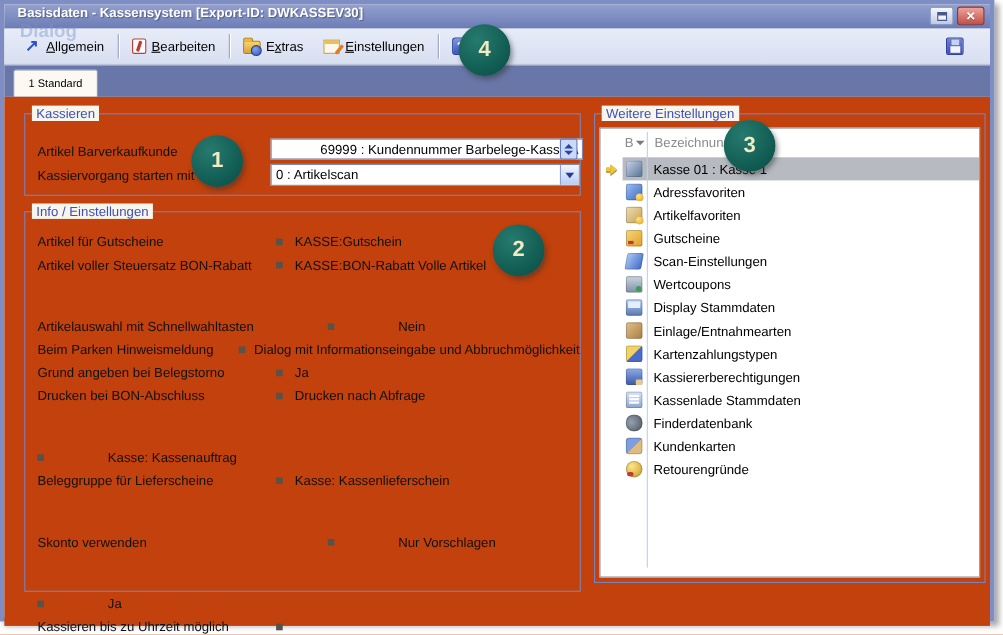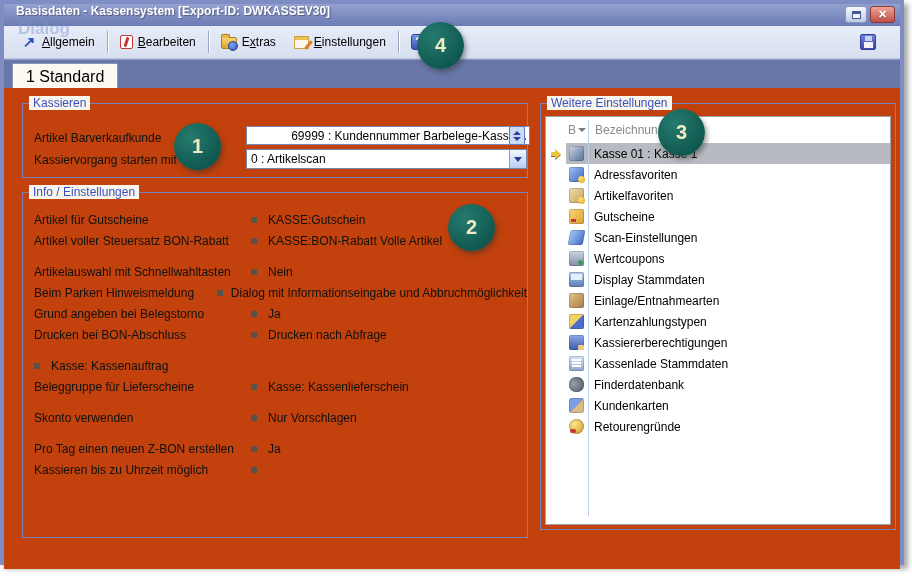--- a/index.html
+++ b/index.html
@@ -45,21 +45,21 @@
   .help-icon { width:16px; height:16px; border-radius:3px; background:linear-gradient(#7d97e2,#3a56ba); border:1px solid #2b46a2;
                color:#fff; font-weight:bold; font-size:12px; line-height:15px; text-align:center; }
   .save-floppy-icon { display:block; width:16px; height:16px; border-radius:2px; background:linear-gradient(#6f80d4,#3c4cae);
                       border:1px solid #32409c; position:relative; }
   .save-floppy-icon::before { content:""; position:absolute; left:4px; top:1px; width:7px; height:5px; background:#c7d2f2; }
   .save-floppy-icon::after { content:""; position:absolute; left:3px; bottom:1px; width:9px; height:6px; background:#f2f4fa; }
 
   
   .tabstrip { height:29px; background:#6877a8; border-top:1px solid #95a1cd; display:flex; align-items:flex-end; padding-left:8px; }
   .tab { height:25px; background:#fbf9f1; border:1px solid #8b94b6; border-bottom:none; border-radius:2px 2px 0 0;
-         padding:0 13px; font-size:16px; line-height:25px; color:#000; cursor:pointer; white-space:nowrap; }
+         padding:0 13px; font-size:10px; line-height:25px; color:#000; cursor:pointer; white-space:nowrap; }
 
   
   .page { position:relative; height:481px; background:#c2410c; }
   .groupbox { position:absolute; border:1px solid #7c82b8; }
   .gb-caption { position:absolute; top:-8px; left:6px; background:#f8f5ec; padding:0 4px; font-size:12px; color:#3c50bc; white-space:nowrap; }
   .gb-kassieren { left:18px; top:15px; width:506px; height:75px; }
   .gb-info { left:18px; top:104px; width:506px; height:346px; }
   .gb-weitere { left:536px; top:15px; width:356px; height:427px; }
 
   .k-label { position:absolute; left:11px; font-size:12px; color:#111; white-space:nowrap; }
@@ -73,21 +73,21 @@
   .k-dropdown { position:absolute; left:223px; top:45px; width:281px; height:20px; background:#fff; border:1px solid #7d89ac;
                 display:flex; align-items:center; font-size:12px; }
   .k-dd-text { flex:1; padding-left:4px; white-space:nowrap; }
   .k-dd-btn { width:17px; height:100%; background:linear-gradient(#f2f6fe,#b9cdf2); border-left:1px solid #8aa0d0;
               display:flex; align-items:center; justify-content:center; cursor:pointer; }
   .tri-dd { width:0; height:0; border-left:4px solid transparent; border-right:4px solid transparent; border-top:5px solid #243c95; }
 
   
   #info-rows { padding:16px 0 0 11px; }
   .info-row { display:flex; height:21px; align-items:center; font-size:12px; color:#111; }
-  .info-row.gap { margin-top:10px; }
+  .info-row.gap { margin-top:35px;gap:47px; }
   .i-label { width:217px; white-space:nowrap; }
   .i-bullet { width:17px; display:flex; align-items:center; }
   .bullet-sq { width:6px; height:6px; background:#57524a; display:block; }
   .i-value { flex:1; white-space:nowrap; }
 
   
   .grid { position:absolute; left:4px; right:4px; top:12px; bottom:4px; background:#fff; border:1px solid #9aa2ac; overflow:hidden; }
   .grid-header { display:flex; height:26px; align-items:center; font-size:12px; color:#8a8a8a; }
   .h-ind { width:20px; }
   .h-b { width:22px; display:flex; align-items:center; gap:2px; padding-left:2px; cursor:pointer; }
@@ -272,21 +272,20 @@
             <span class="i-value">Kasse: Kassenlieferschein</span>
           </div>
           <div class="info-row gap">
             <span class="i-label">Skonto verwenden</span>
             <span class="i-bullet">
               <span class="bullet-sq"></span>
             </span>
             <span class="i-value">Nur Vorschlagen</span>
           </div>
           <div class="info-row gap">
-            <span class="i-label">Pro Tag einen neuen Z-BON erstellen</span>
             <span class="i-bullet">
               <span class="bullet-sq"></span>
             </span>
             <span class="i-value">Ja</span>
           </div>
           <div class="info-row">
             <span class="i-label">Kassieren bis zu Uhrzeit möglich</span>
             <span class="i-bullet">
               <span class="bullet-sq"></span>
             </span>

